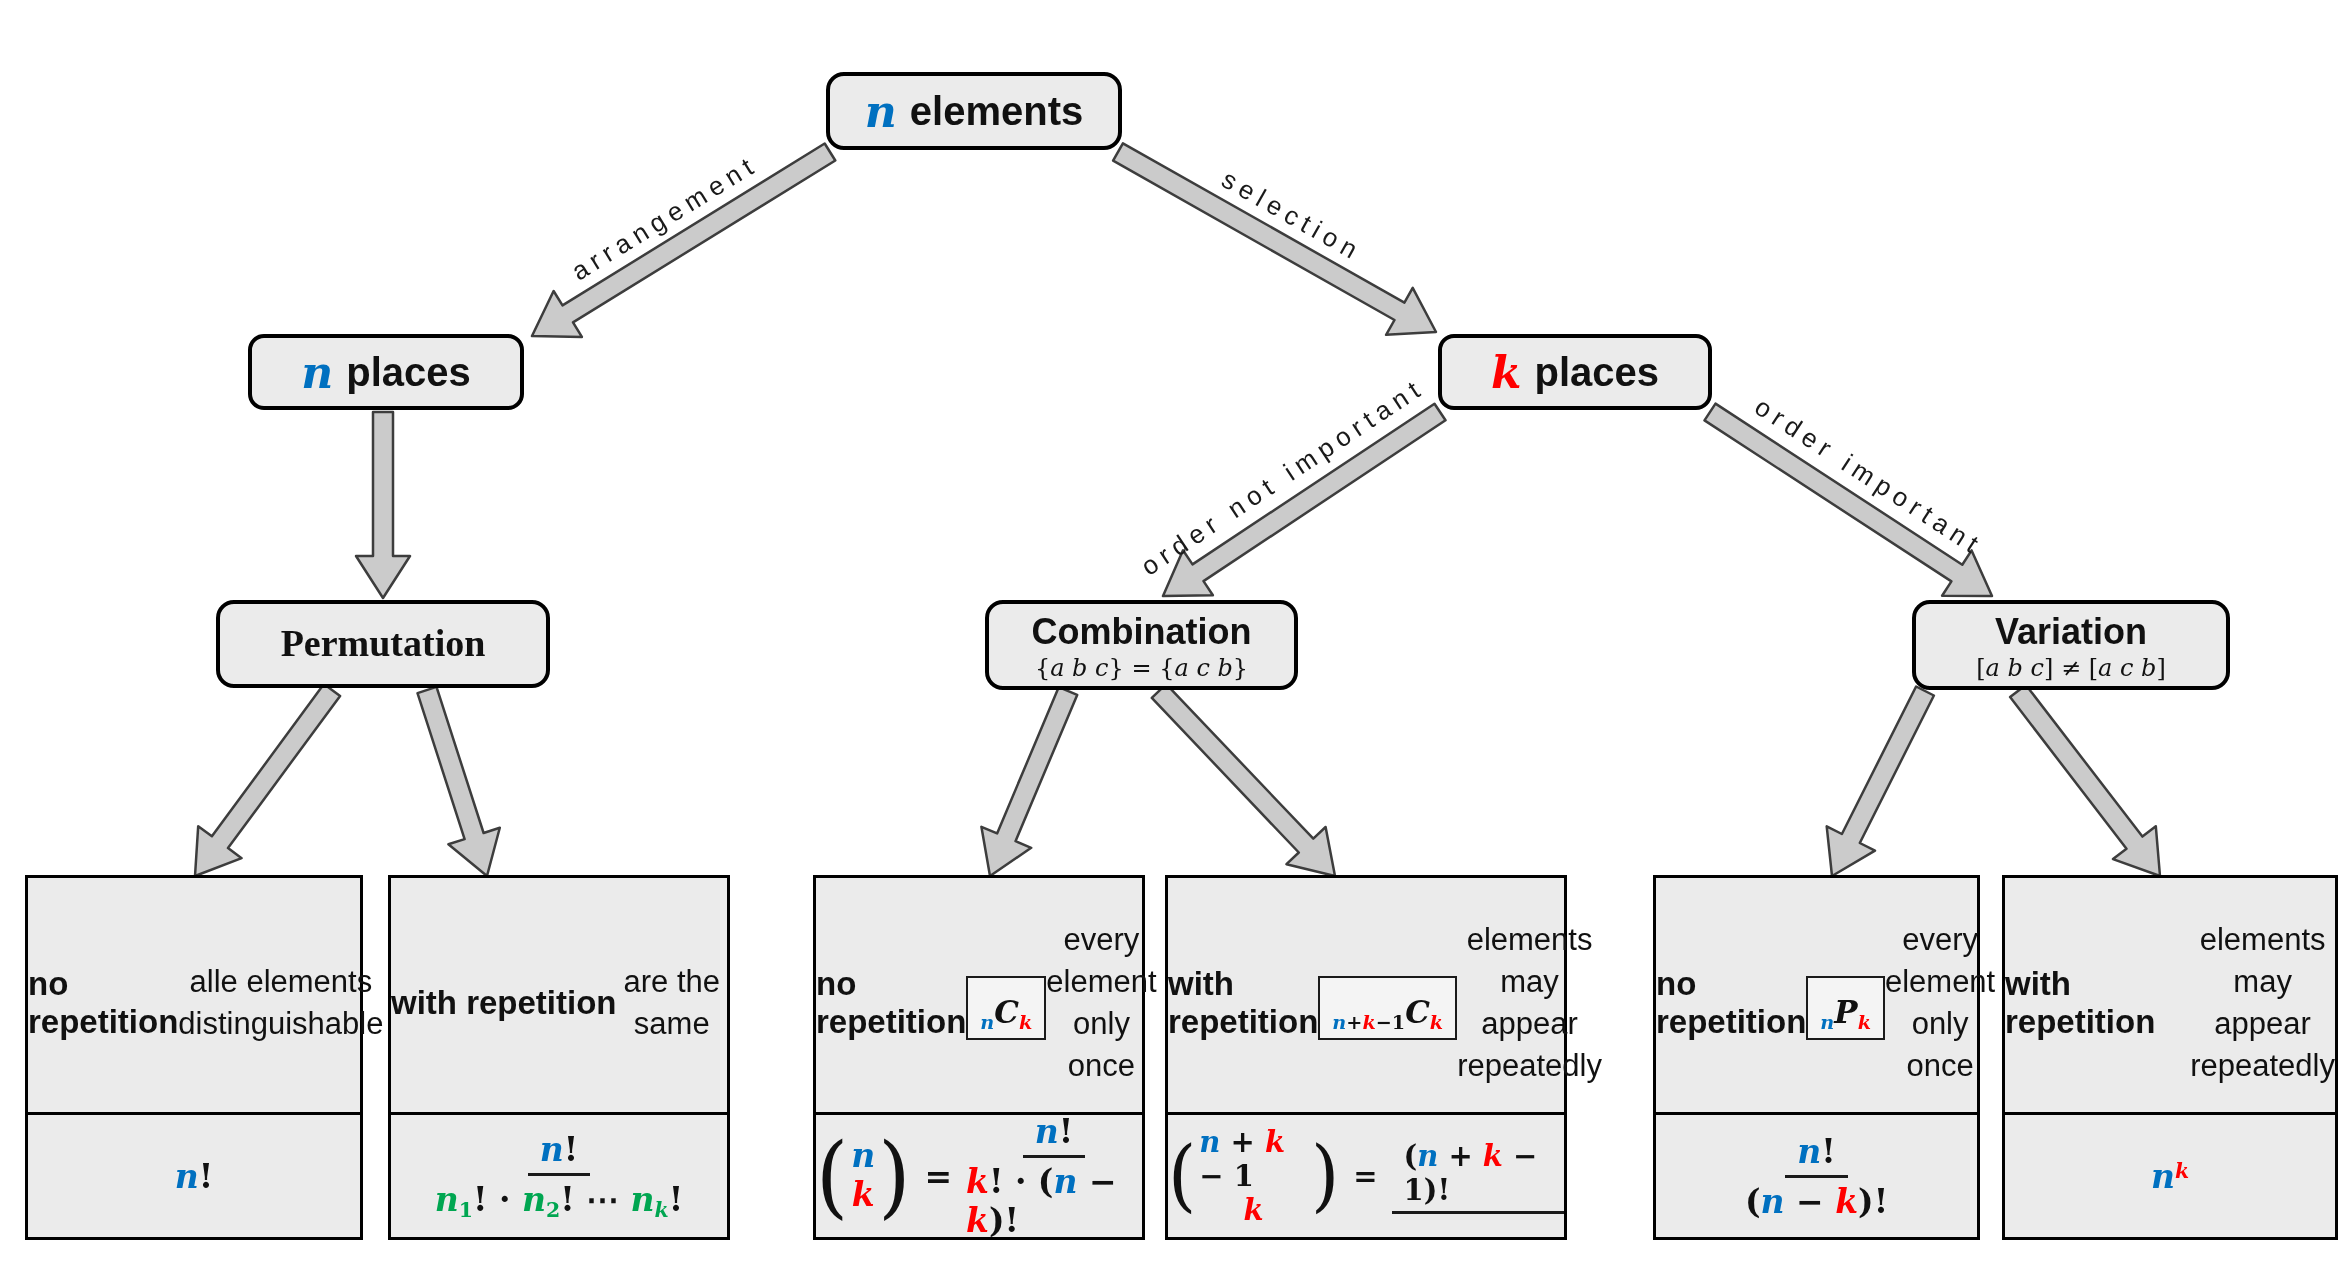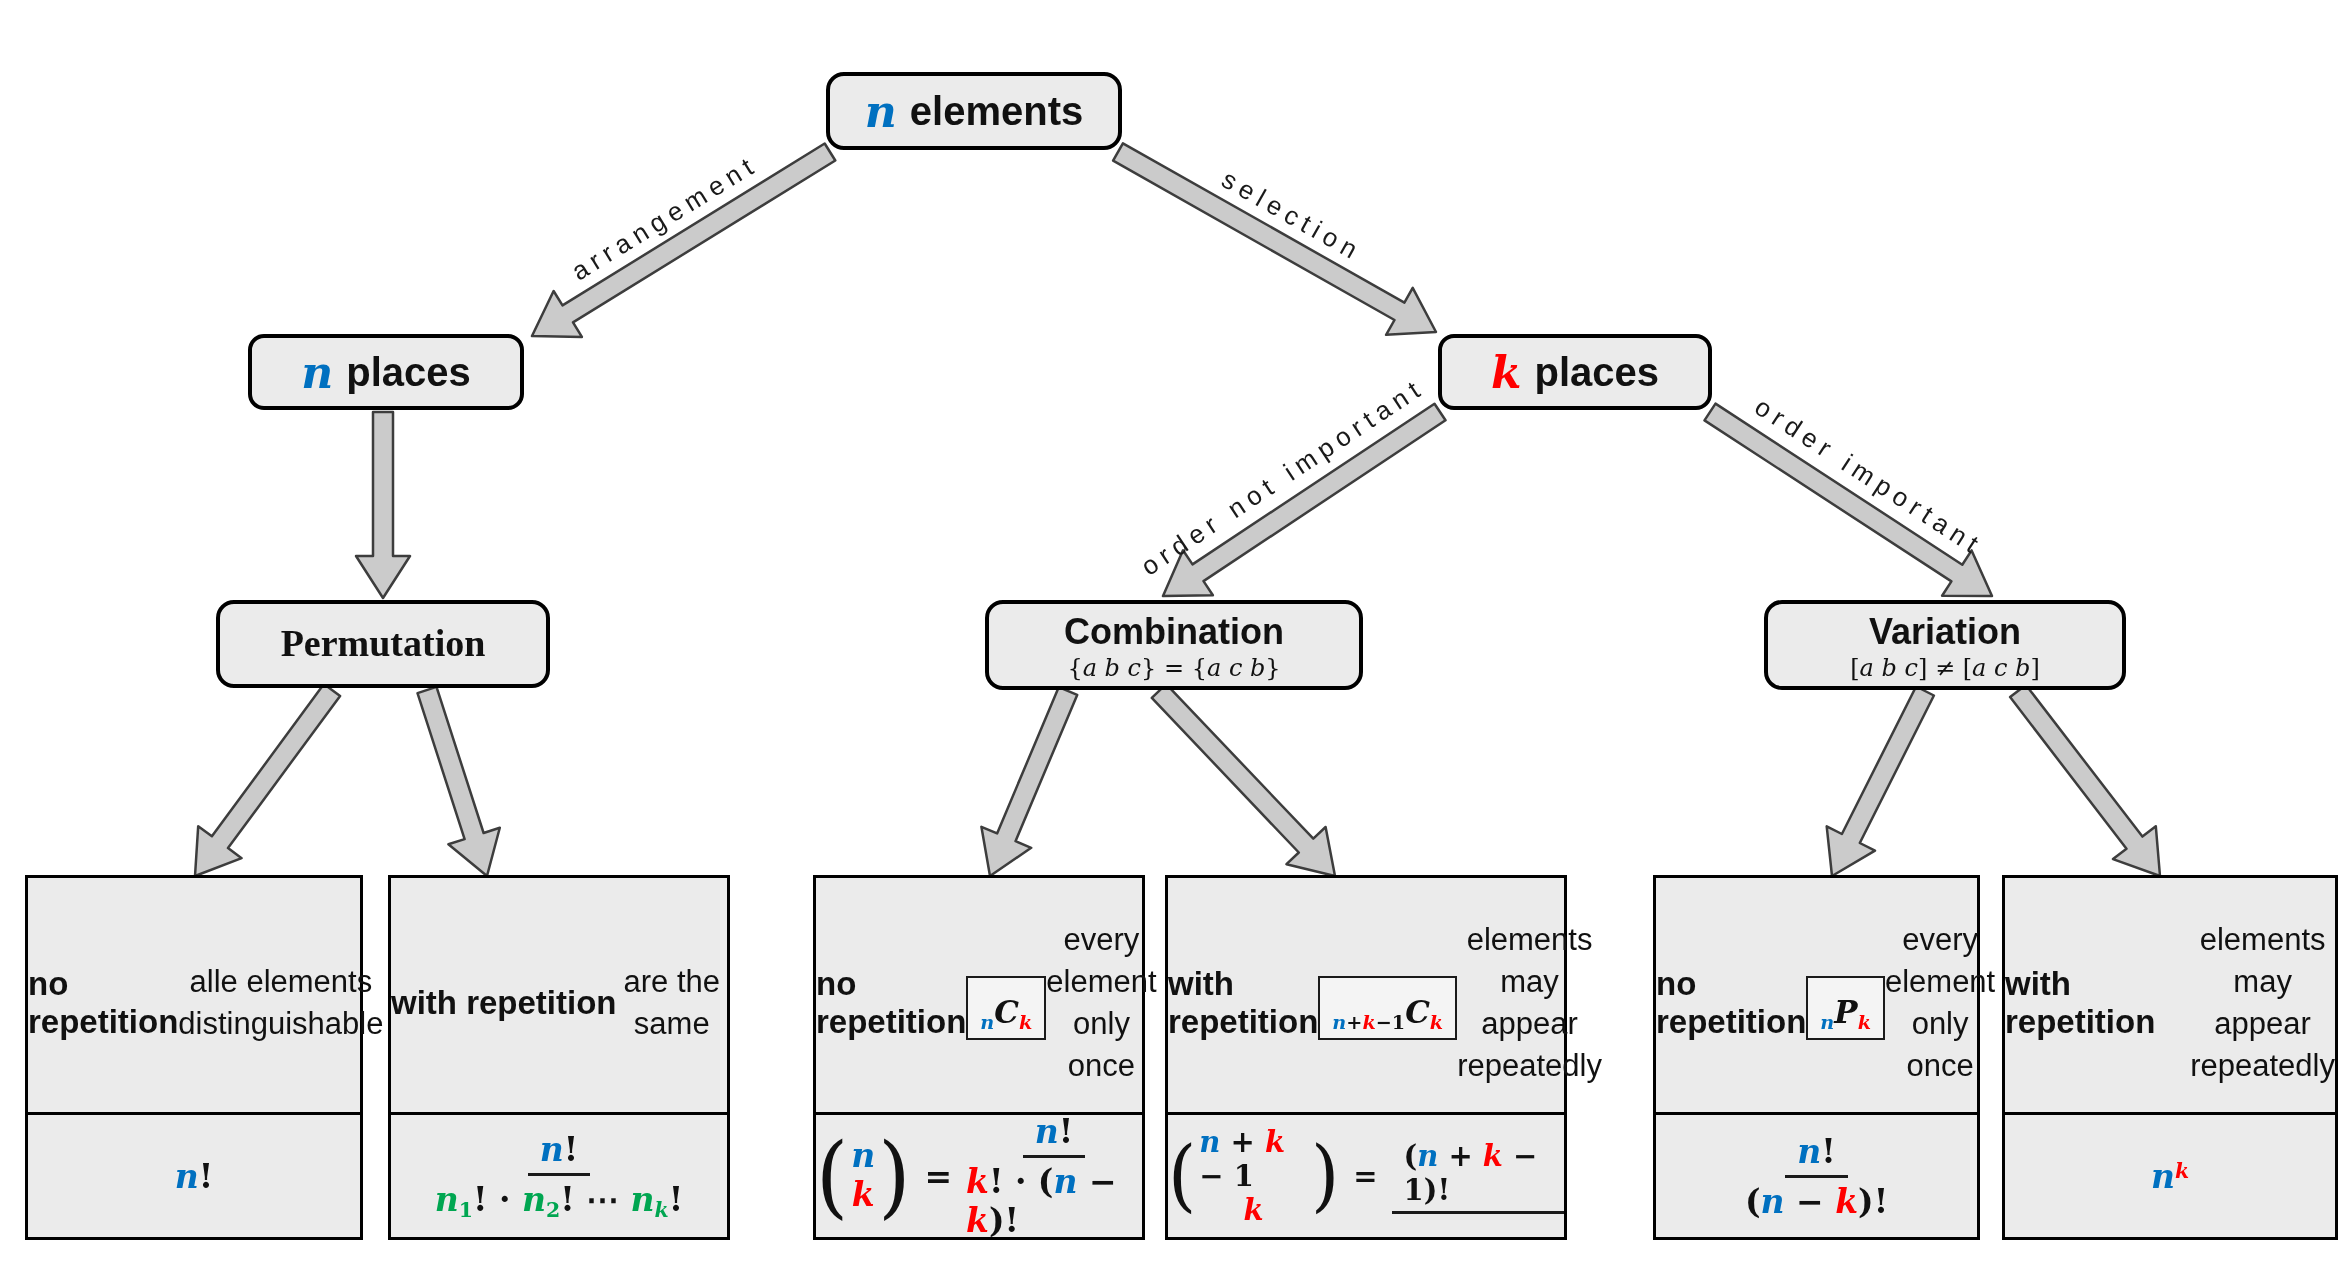--- a/index.html
+++ b/index.html
@@ -88,26 +88,26 @@
 
   <div class="node" style="left:1438px;top:334px;width:274px;height:76px;border-radius:16px;">
     <span class="nvar mi c-red">k</span>
       <span class="nlabel">places</span>
   </div>
 
   <div class="node" style="left:216px;top:600px;width:334px;height:88px;">
     <span class="ntitle big">Permutation</span>
   </div>
 
-  <div class="node two" style="left:985px;top:600px;width:378px;height:90px;">
+  <div class="node two" style="left:985px;top:600px;width:313px;height:90px;">
     <span class="ntitle">Combination</span>
     <span class="nsub"><span class="ms">{</span><span class="msi">a b c</span><span class="ms">} = {</span><span class="msi">a c b</span><span class="ms">}</span></span>
   </div>
 
-  <div class="node two" style="left:1764px;top:600px;width:362px;height:90px;">
+  <div class="node two" style="left:1912px;top:600px;width:318px;height:90px;">
     <span class="ntitle">Variation</span>
     <span class="nsub"><span class="ms">[</span><span class="msi">a b c</span><span class="ms">] ≠ [</span><span class="msi">a c b</span><span class="ms">]</span></span>
   </div>
 
   <div class="leaf" style="left:25px;width:338px;">
     <div class="leaf-top">
       <div class="leaf-title">no repetition</div>
       <div class="leaf-body">
         <div>alle elements</div>
         <div>distinguishable</div>

